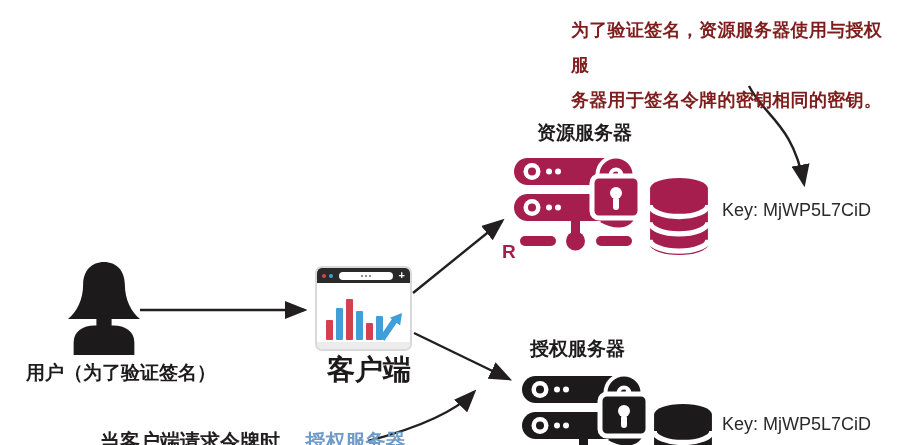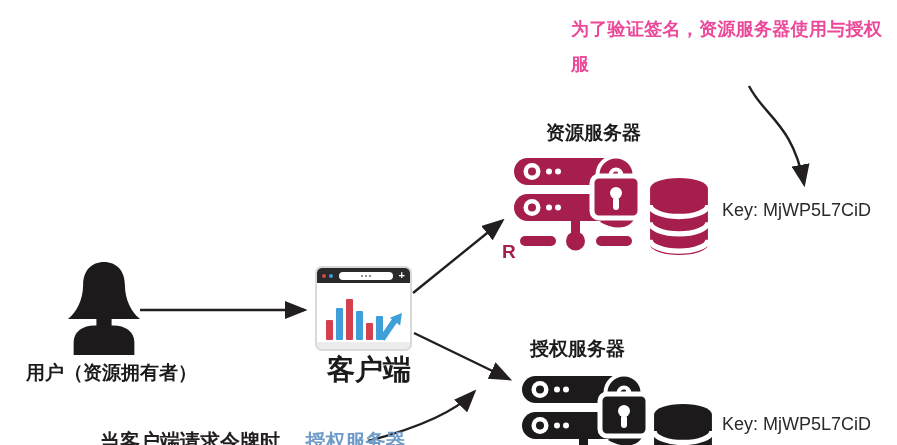--- a/index.html
+++ b/index.html
@@ -3,21 +3,21 @@
 <meta charset="utf-8">
 <style>
   html,body{margin:0;padding:0;}
   body{
     width:897px;height:445px;position:relative;overflow:hidden;
     background:#ffffff;
     font-family:"Liberation Sans","DejaVu Sans",sans-serif;
     color:#231F20;
   }
   .abs{position:absolute;}
-  .note{font-weight:700;font-size:18px;line-height:35px;color:#ec4899;letter-spacing:.3px;font-family:Liberation Mono, monospace;}
+  .note{font-weight:700;font-size:18px;line-height:35px;color:#7f1d1d;letter-spacing:.3px;}
   .node-label{font-weight:700;font-size:19px;color:#1d1a1b;white-space:nowrap;}
   .key-text{font-size:18px;color:#2b2a2a;white-space:nowrap;}
   .badge-r{font-weight:700;font-size:19px;color:#A61E4D;}
   .crimson{color:#A61E4D;}
   .black-ic{color:#1d1a1b;}
   .overlay{position:absolute;left:0;top:0;pointer-events:none;}
   .arrow{fill:none;stroke:#231F20;stroke-width:2.4px;}
   
   .browser{
     width:97px;height:85px;background:#fff;border:2px solid #D9D9D9;
@@ -57,23 +57,24 @@
   </defs>
   <path class="arrow" d="M140,310 H304" marker-end="url(#ah)"></path>
   <path class="arrow" d="M413,293 L502,221" marker-end="url(#ah)"></path>
   <path class="arrow" d="M414,333 L509,379" marker-end="url(#ah)"></path>
   <path class="arrow" d="M749,86 C764,116 793,124 804,184" marker-end="url(#ah)"></path>
   <path class="arrow" d="M368,441 C414,429 454,413 474,392" marker-end="url(#ah)"></path>
 </svg>
 
 <div class="abs note" style="left:571px;top:13px;">
   <div>为了验证签名，资源服务器使用与授权服</div>
+  <div>务器用于签名令牌的密钥相同的密钥。</div>
 </div>
 
-<div class="abs node-label" style="left:537px;top:120px;margin-left:9px;">资源服务器</div>
+<div class="abs node-label" style="left:537px;top:120px;">资源服务器</div>
 
 <svg class="abs crimson" style="left:512px;top:150px;" width="132" height="106" viewBox="0 0 132 106">
   <g fill="currentColor">
     <rect x="2" y="8" width="104" height="27" rx="13.5"></rect>
     <rect x="2" y="44" width="124" height="27" rx="13.5"></rect>
     <path d="M92,68 C112,76 124,66 126,52 L126,60 C121,82 102,80 88,72 Z"></path>
     <rect x="59" y="70" width="9" height="16"></rect>
     <circle cx="63.5" cy="91" r="9.5"></circle>
     <rect x="8" y="86" width="36" height="10" rx="5"></rect>
     <rect x="84" y="86" width="36" height="10" rx="5"></rect>
@@ -103,21 +104,21 @@
 </svg>
 
 <div class="abs key-text" style="left:722px;top:200px;">Key: MjWP5L7CiD</div>
 
 <svg class="abs" style="left:64px;top:262px;" width="80" height="93" viewBox="0 0 84 98" fill="#1d1a1b">
   <path d="M42,0 C29,0 20,9 20,24 C20,40 13,53 4,60 L80,60 C71,53 64,40 64,24 C64,9 55,0 42,0 Z"></path>
   <rect x="34" y="52" width="16" height="18"></rect>
   <path d="M10,98 V85 C10,73 20,67 32,67 H52 C64,67 74,73 74,85 V98 Z"></path>
 </svg>
 
-<div class="abs node-label" style="left:26px;top:360px;">用户（资源拥有者）</div>
+<div class="abs node-label" style="left:26px;top:360px;">用户（为了验证签名）</div>
 
 <div class="abs browser" style="left:315px;top:266px;">
   <div class="browser-header">
     <div class="hdr-dot red"></div>
     <div class="hdr-dot blue"></div>
     <div class="hdr-pill">
       <div class="pill-dot"></div>
         <div class="pill-dot"></div>
         <div class="pill-dot"></div>
     </div>

